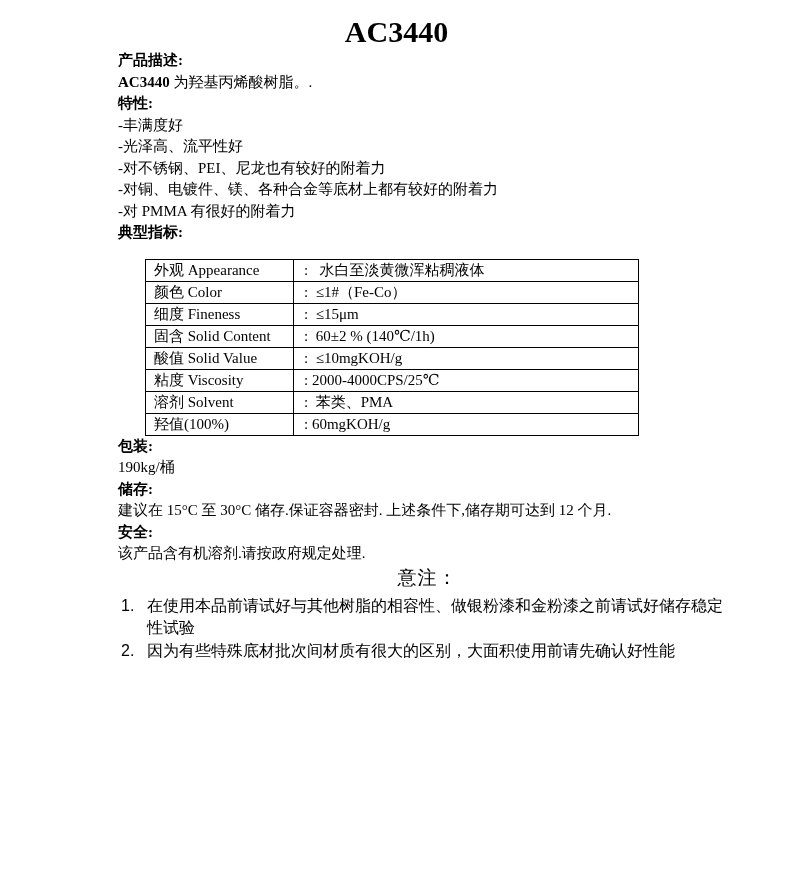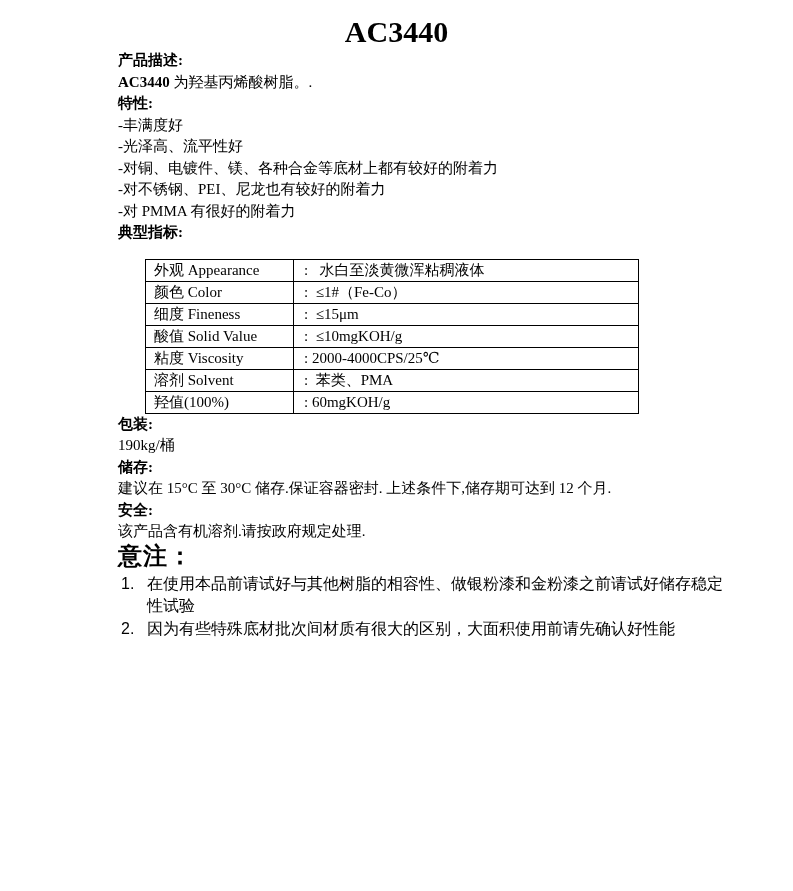--- a/index.html
+++ b/index.html
@@ -50,24 +50,25 @@
     margin-top: 44px;
   }
   .spec-table td.spec-label { width: 148px; }
   .spec-table td.spec-value { padding-left: 10px; }
   .gap-packaging { margin-top: 27px; }
   .gap-storage { margin-top: 17px; }
   .gap-safety { margin-top: 27px; }
   .notes-heading {
     margin-top: 5px;
     font-family: "Liberation Sans", "DejaVu Sans", sans-serif;
-    font-size: 24px;
+    font-size: 19px;
     line-height: 26px;
-    font-weight: bold;
+    font-weight: normal;
     letter-spacing: 1px;
+    text-align: center;
   }
   .notes-list {
     margin-top: 4px;
     list-style: none;
     font-family: "Liberation Sans", "DejaVu Sans", sans-serif;
     font-size: 16px;
     line-height: 22.5px;
   }
   .notes-list li {
     display: flex;
@@ -87,40 +88,44 @@
   <h1 class="doc-title">AC3440</h1>
 
   <div class="content">
 
     <p class="heading first-heading">产品描述:</p>
     <p><span class="bold">AC3440</span><span> 为羟基丙烯酸树脂。.</span></p>
 
     <p class="heading">特性:</p>
     <p>-丰满度好</p>
     <p>-光泽高、流平性好</p>
+    <p>-对不锈钢、PEI、尼龙也有较好的附着力</p>
     <p>-对铜、电镀件、镁、各种合金等底材上都有较好的附着力</p>
-    <p>-对不锈钢、PEI、尼龙也有较好的附着力</p>
     <p>-对 PMMA 有很好的附着力</p>
 
 
     <p class="heading gap-before-specs">典型指标:</p>
 
     <table class="spec-table">
       <tbody>
         <tr>
           <td class="spec-label">外观 Appearance</td>
           <td class="spec-value">:   水白至淡黄微浑粘稠液体</td>
         </tr>
         <tr>
           <td class="spec-label">颜色 Color</td>
           <td class="spec-value">:  ≤1#（Fe-Co）</td>
         </tr>
         <tr>
           <td class="spec-label">细度 Fineness</td>
           <td class="spec-value">:  ≤15μm</td>
+        </tr>
+        <tr>
+          <td class="spec-label">固含 Solid Content</td>
+          <td class="spec-value">:  60±2 % (140℃/1h)</td>
         </tr>
         <tr>
           <td class="spec-label">酸值 Solid Value</td>
           <td class="spec-value">:  ≤10mgKOH/g</td>
         </tr>
         <tr>
           <td class="spec-label">粘度 Viscosity</td>
           <td class="spec-value">: 2000-4000CPS/25℃</td>
         </tr>
         <tr>

